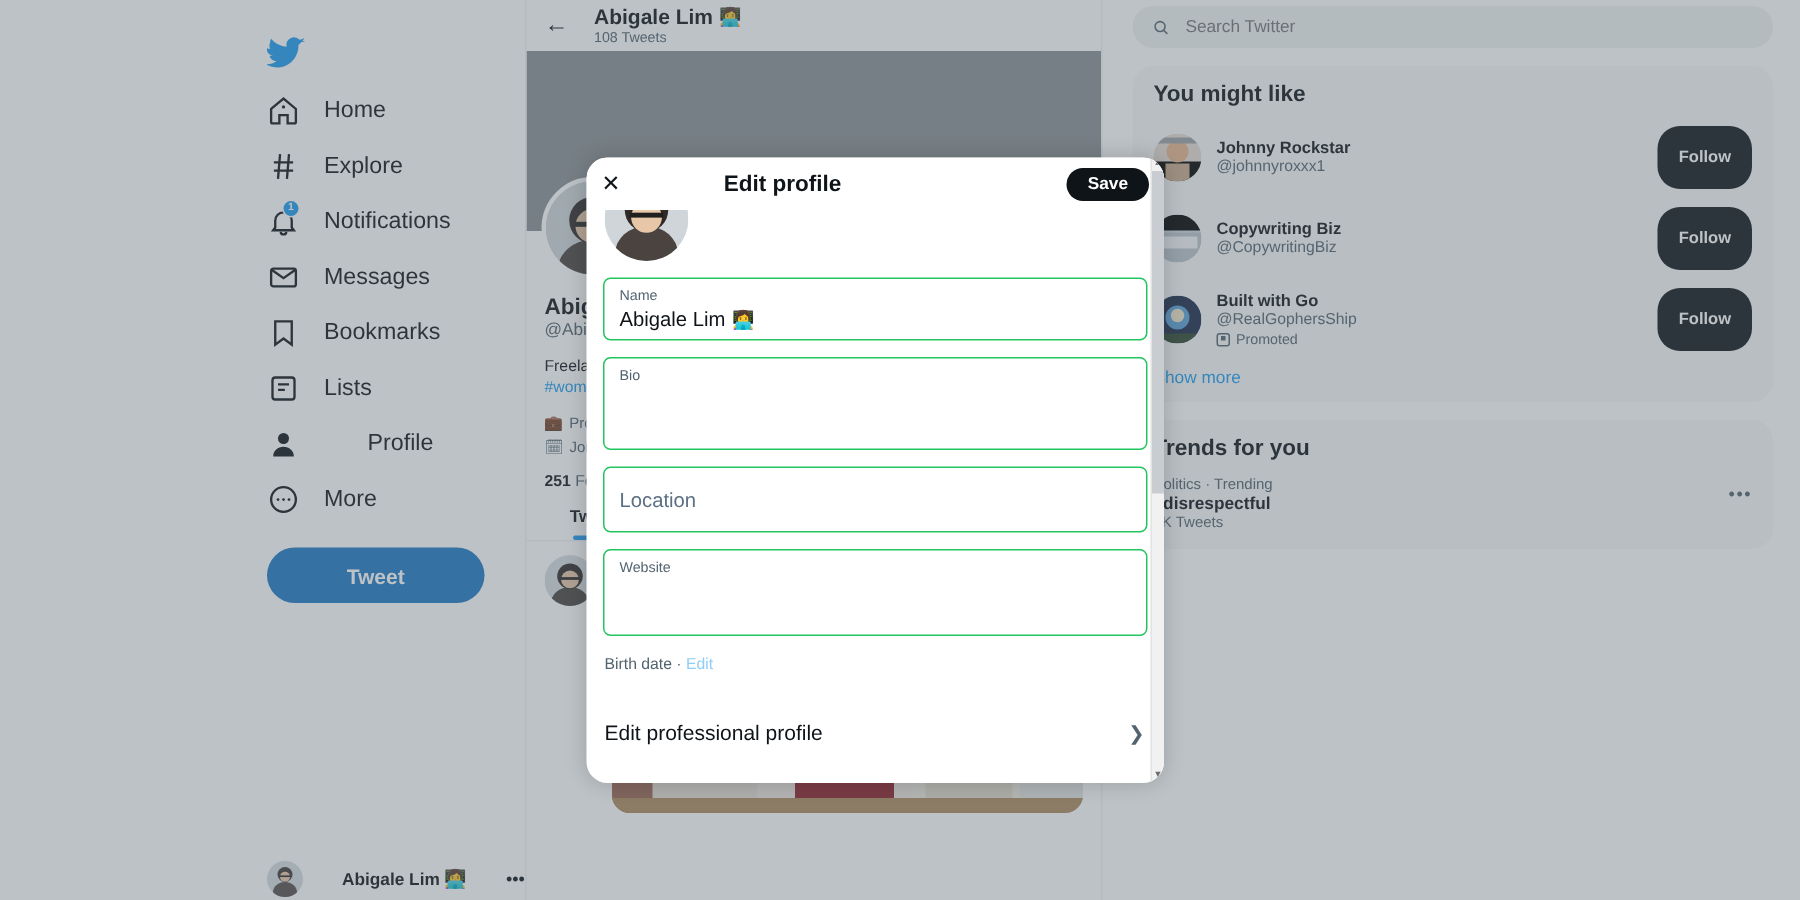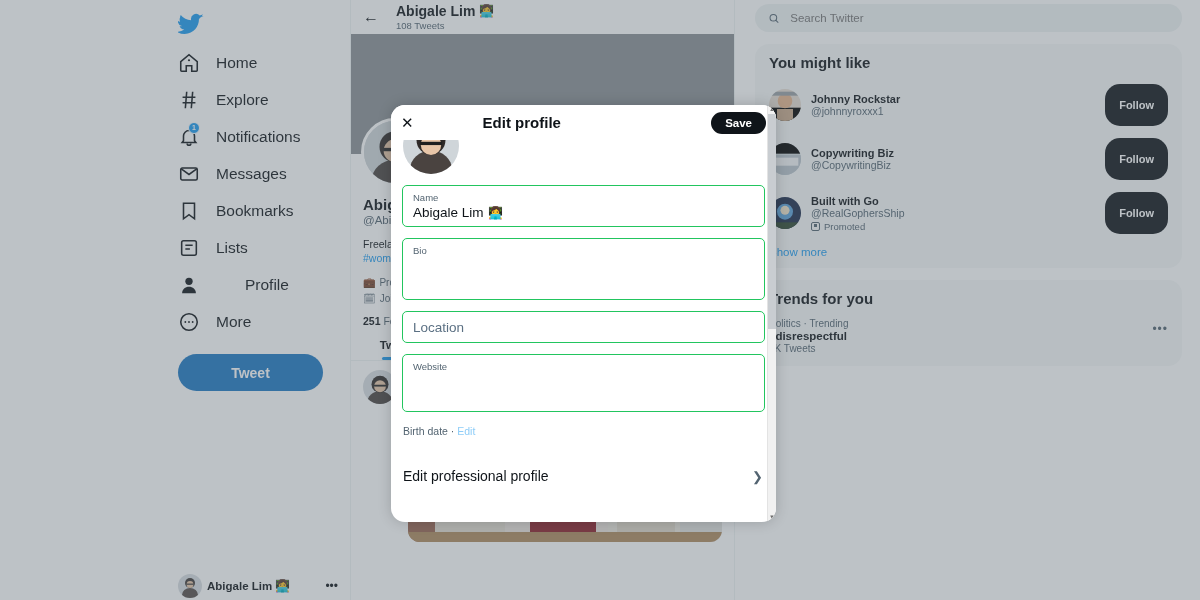--- a/index.html
+++ b/index.html
@@ -8,21 +8,21 @@
     font-family: "Liberation Sans", sans-serif;
     background: #ffffff;
     overflow: hidden;
   }
   .app { position: relative; width: 1200px; height: 600px; display: flex; }
 
   
   .leftnav {
     width: 350px; height: 600px; flex: 0 0 350px;
     display: flex; flex-direction: column;
-    padding-left: 178px; padding-top: 4px;
+    padding-left: 178px; padding-top: 15px;
     background: #ffffff;
   }
   .logo { width: 40px; height: 40px; display: flex; align-items: center; justify-content: flex-start; }
   .logo svg { width: 26px; height: 26px; fill: #1d9bf0; }
   .navitem {
     display: flex; align-items: center; gap: 16px;
     height: 37px; margin-top: 0px;
     color: #0f1419; font-size: 15.5px; cursor: pointer;
     position: relative; width: 150px;
   }
@@ -37,21 +37,21 @@
     display: flex; align-items: center; justify-content: center;
     border: 1.5px solid #fff;
   }
   .tweetbtn {
     margin-top: 14px; width: 145px; height: 37px; border-radius: 19px;
     background: #1d78c4; color: #fff; font-size: 14px; font-weight: bold;
     display: flex; align-items: center; justify-content: center; border: none; cursor: pointer;
   }
   .bottomuser {
     position: absolute; left: 178px; bottom: 2px;
-    display: flex; align-items: center; gap: 5px; width: 160px;
+    display: flex; align-items: center; gap: 26px; width: 160px;
   }
   .bottomuser .av { width: 24px; height: 24px; border-radius: 50%; overflow: hidden; flex: 0 0 24px; }
   .bottomuser .nm { font-size: 11.5px; font-weight: bold; color: #0f1419; white-space: nowrap; }
   .bottomuser .dots { margin-left: auto; color: #0f1419; font-size: 12px; }
 
   
   .center {
     width: 385px; flex: 0 0 385px; height: 600px;
     border-left: 1px solid #eff3f4; border-right: 1px solid #eff3f4;
     position: relative; overflow: hidden; background: #fff;
@@ -144,21 +144,21 @@
     margin-left: 1px; margin-top: -22px; position: relative;
   }
   .field {
     border: 1px solid #22c55e; border-radius: 5px; margin-top: 11px;
     padding: 6px 10px 6px 10px; position: relative; background: #fff;
   }
   .field .flabel { font-size: 9.5px; color: #536471; }
   .field .fvalue { font-size: 13.5px; color: #0f1419; margin-top: 2px; display: flex; align-items: center; gap: 5px; }
   .field.name { height: 42px; }
   .field.bio { height: 62px; }
-  .field.location { height: 32px; display: flex; align-items: center; }
+  .field.location { height: 44px; display: flex; align-items: center; }
   .field.location .fplace { font-size: 13.5px; color: #5b7083; }
   .field.website { height: 58px; }
   .birthrow { font-size: 10.5px; color: #536471; margin-top: 13px; padding-left: 1px; }
   .birthrow .elink { color: #8ecdf8; }
   .prorow {
     display: flex; align-items: center; margin-top: 26px; padding: 5px 2px 5px 1px;
   }
   .prorow .ptext { font-size: 14px; color: #0f1419; }
   .prorow .chev { margin-left: auto; color: #536471; font-size: 13px; }
 

